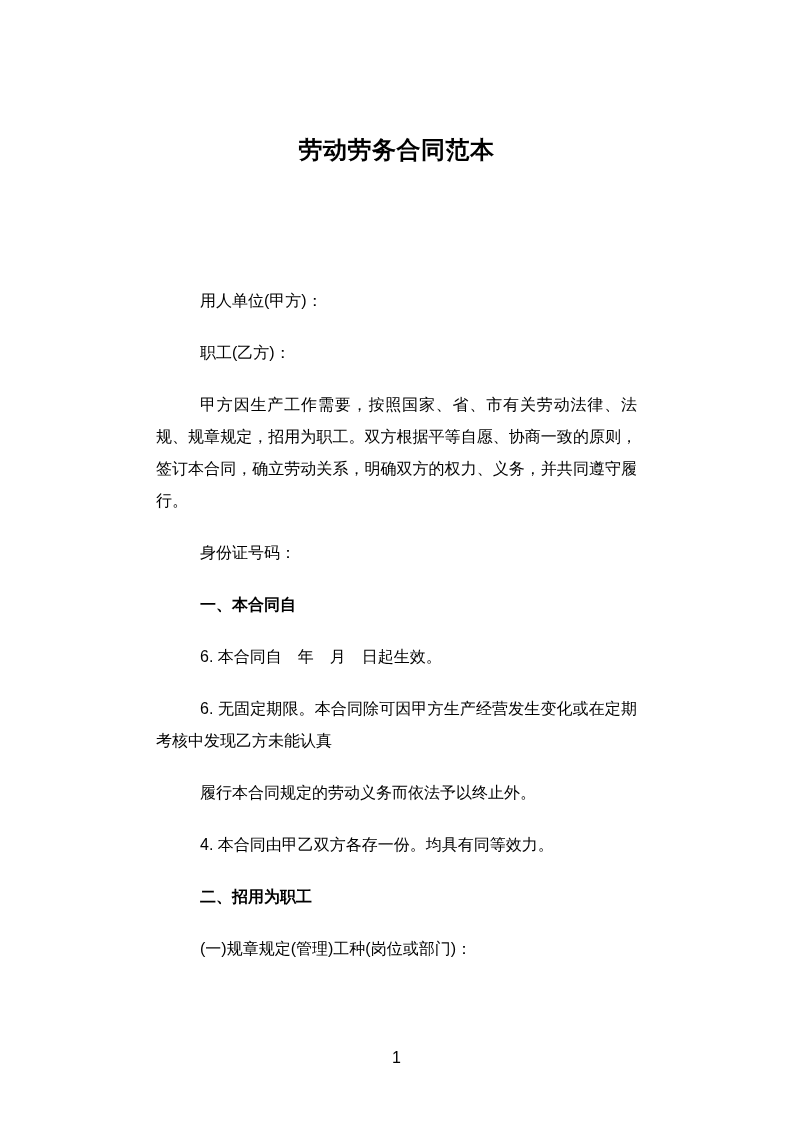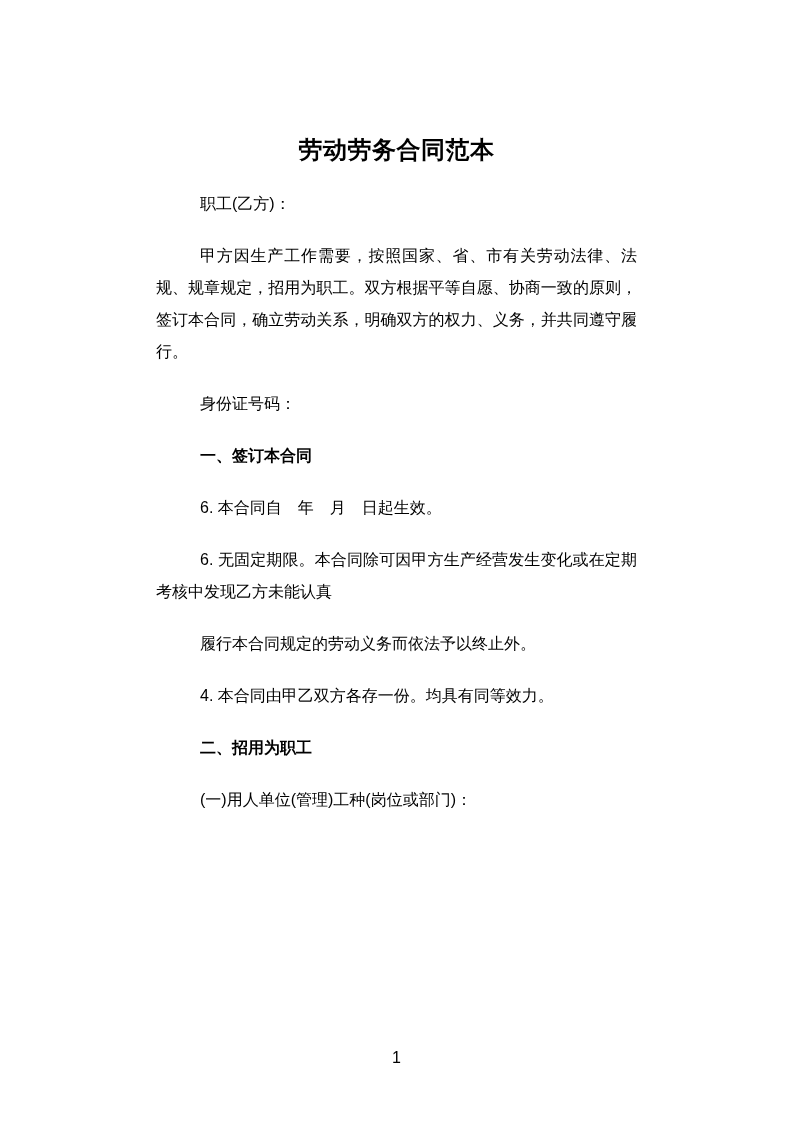--- a/index.html
+++ b/index.html
@@ -62,38 +62,39 @@
   }
 </style>
 </head>
 <body>
 
 <div class="page">
   <div class="content">
 
     <h1 class="doc-title">劳动劳务合同范本</h1>
 
+    <p class="para indent first-after-title">用人单位(甲方)：</p>
 
     <p class="para indent">职工(乙方)：</p>
 
     <p class="para indent">甲方因生产工作需要，按照国家、省、市有关劳动法律、法规、规章规定，招用为职工。双方根据平等自愿、协商一致的原则，签订本合同，确立劳动关系，明确双方的权力、义务，并共同遵守履行。</p>
 
     <p class="para indent">身份证号码：</p>
 
-    <p class="para indent heading">一、签订本合同</p>
+    <p class="para indent heading">一、本合同自</p>
 
     <p class="para indent">6. 本合同自　年　月　日起生效。</p>
 
 
     <p class="para indent">6. 无固定期限。本合同除可因甲方生产经营发生变化或在定期考核中发现乙方未能认真</p>
 
     <p class="para indent">履行本合同规定的劳动义务而依法予以终止外。</p>
 
     <p class="para indent">4. 本合同由甲乙双方各存一份。均具有同等效力。</p>
 
     <p class="para indent heading">二、招用为职工</p>
 
-    <p class="para indent">(一)用人单位(管理)工种(岗位或部门)：</p>
+    <p class="para indent">(一)规章规定(管理)工种(岗位或部门)：</p>
 
   </div>
 
   <div class="page-number">1</div>
 </div>
 
 </body></html>

